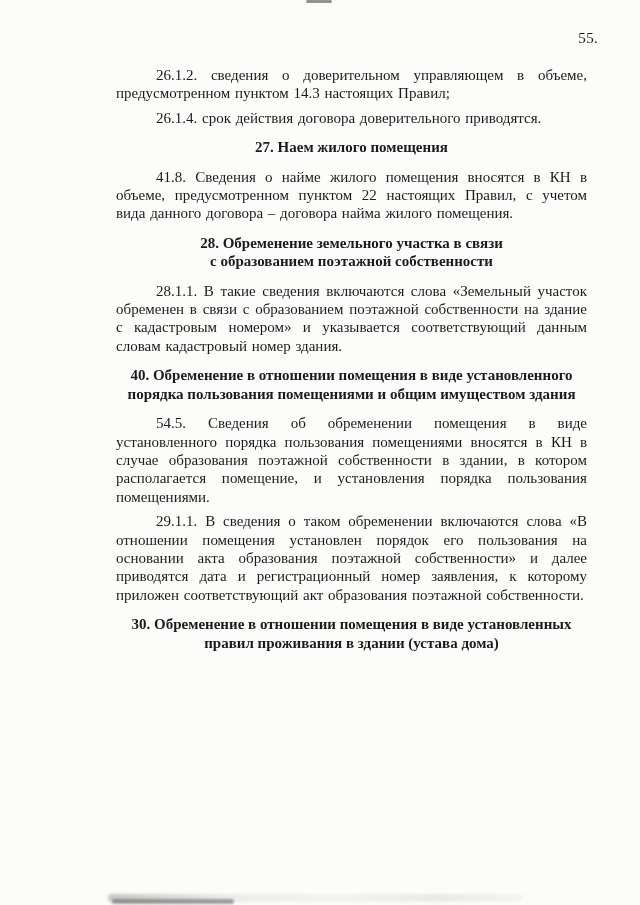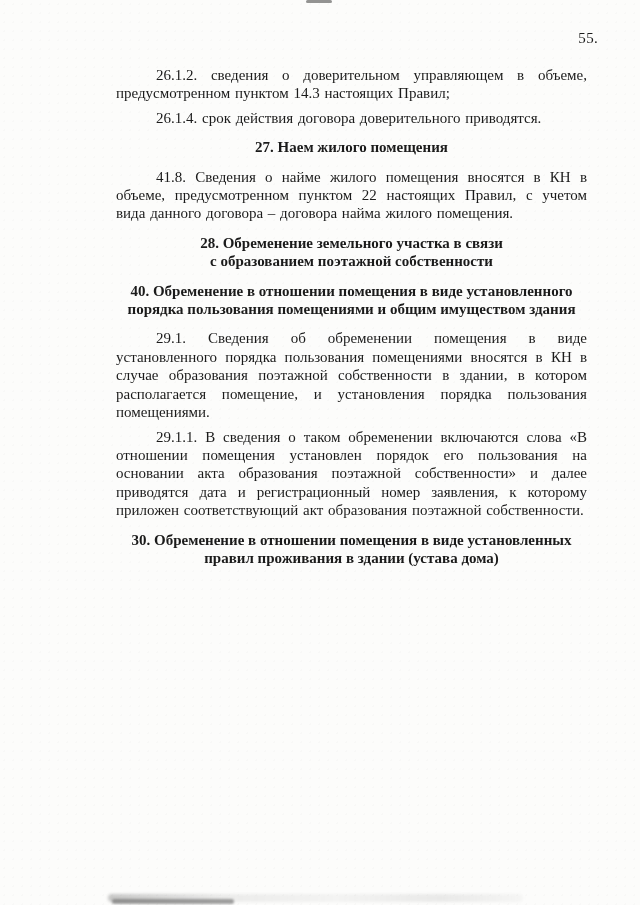--- a/index.html
+++ b/index.html
@@ -99,24 +99,25 @@
 
   <div class="content">
     <p>26.1.2. сведения о доверительном управляющем в объеме, предусмотренном пунктом 14.3 настоящих Правил;</p>
     <p>26.1.4. срок действия договора доверительного приводятся.</p>
 
     <h2>27. Наем жилого помещения</h2>
     <p>41.8. Сведения о найме жилого помещения вносятся в КН в объеме, предусмотренном пунктом 22 настоящих Правил, с учетом вида данного договора – договора найма жилого помещения.</p>
 
     <h2>28. Обременение земельного участка в связи
 с образованием поэтажной собственности</h2>
+    <p>28.1.1. В такие сведения включаются слова «Земельный участок обременен в связи с образованием поэтажной собственности на здание с кадастровым номером» и указывается соответствующий данным словам кадастровый номер здания.</p>
 
     <h2>40. Обременение в отношении помещения в виде установленного
 порядка пользования помещениями и общим имуществом здания</h2>
-    <p>29.1. Сведения об обременении помещения в виде установленного порядка пользования помещениями вносятся в КН в случае образования поэтажной собственности в здании, в котором располагается помещение, и установления порядка пользования помещениями.</p>
+    <p>54.5. Сведения об обременении помещения в виде установленного порядка пользования помещениями вносятся в КН в случае образования поэтажной собственности в здании, в котором располагается помещение, и установления порядка пользования помещениями.</p>
     <p>29.1.1. В сведения о таком обременении включаются слова «В отношении помещения установлен порядок его пользования на основании акта образования поэтажной собственности» и далее приводятся дата и регистрационный номер заявления, к которому приложен соответствующий акт образования поэтажной собственности.</p>
 
     <h2>30. Обременение в отношении помещения в виде установленных
 правил проживания в здании (устава дома)</h2>
   </div>
 
   <div class="speck-top"></div>
   <div class="smudge-band"></div>
   <div class="smudge-dark"></div>
 

